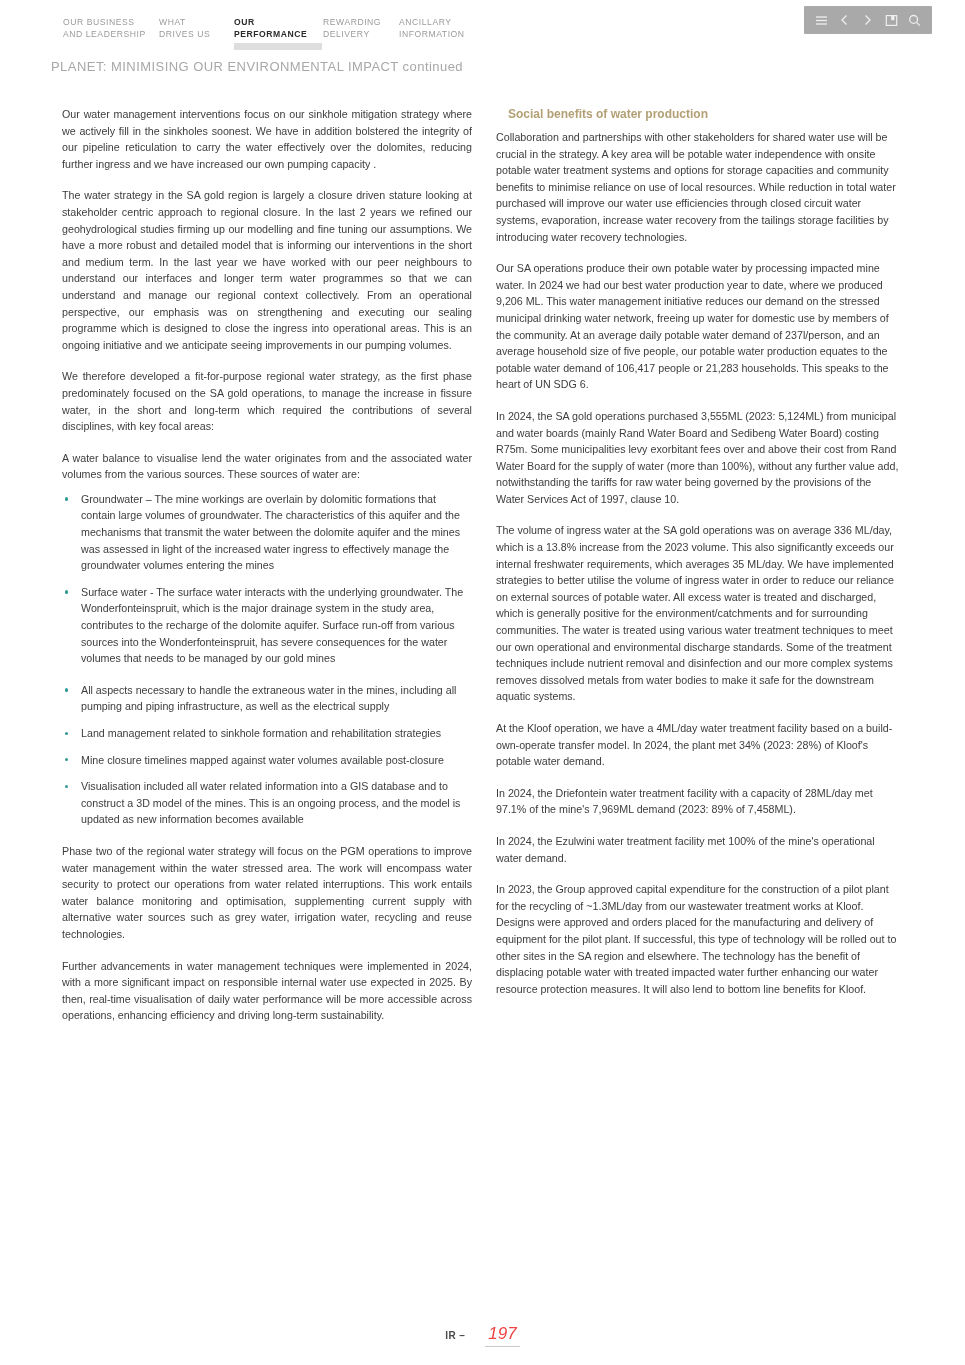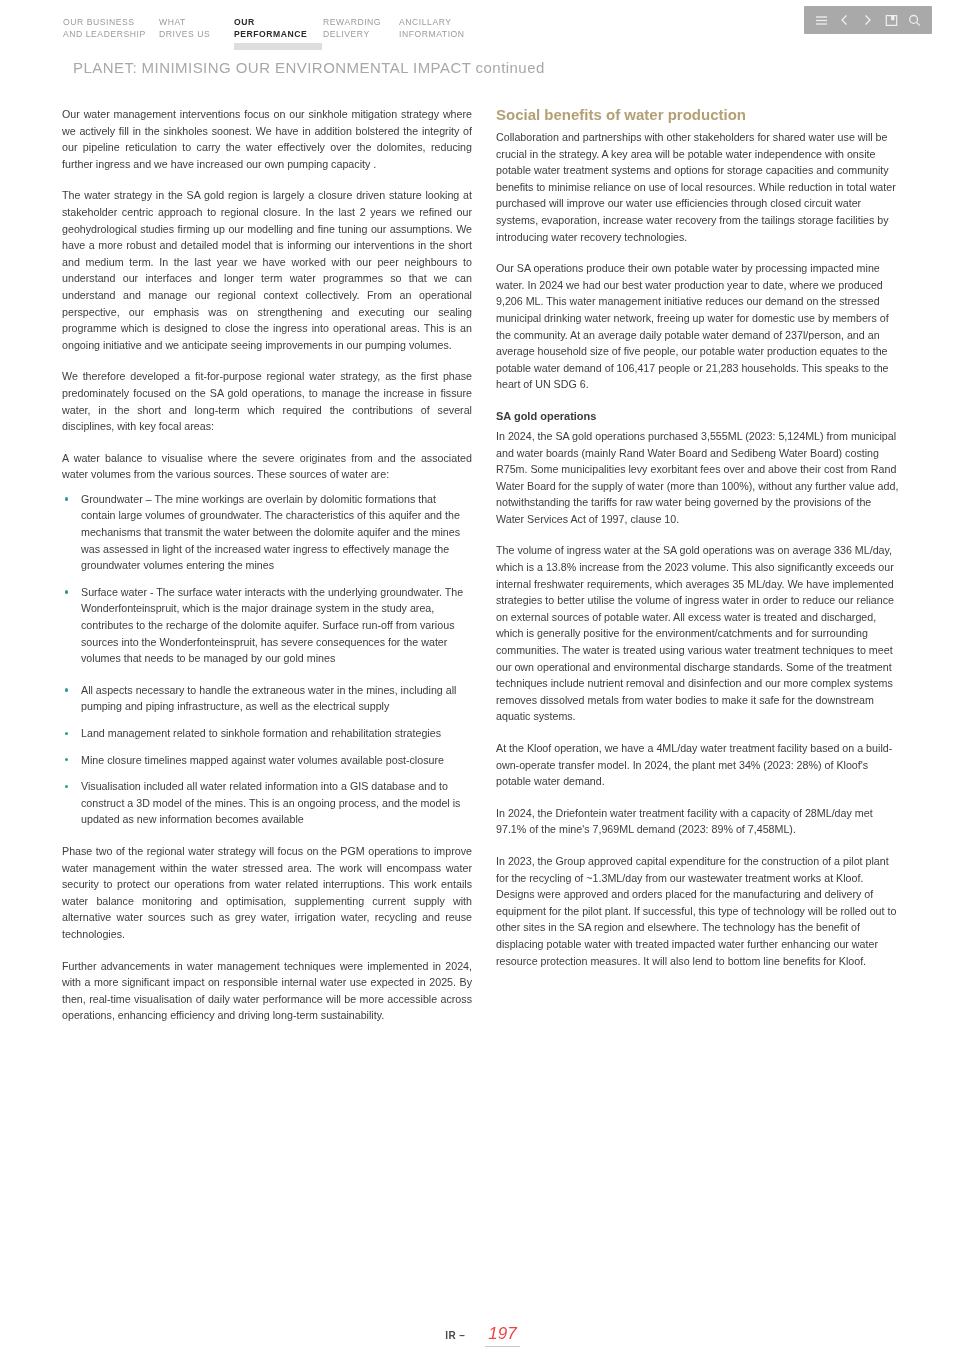--- a/index.html
+++ b/index.html
@@ -77,22 +77,22 @@
     bottom: 0;
     width: 88px;
     height: 7px;
     background: #dedede;
   }
 
   
   #running-head {
     position: absolute;
     top: 59px;
-    left: 65px;
-    font-size: 15px;
+    left: 43px;
+    font-size: 13px;
     letter-spacing: 0.45px;
     color: #a8a8a8;
     white-space: nowrap;
     padding-left: 8px;
   }
 
   
   #page-body {
     position: absolute;
     top: 106px;
@@ -112,25 +112,25 @@
     line-height: 16.6px;
     color: #3d3d3d;
     margin: 0 0 15px 0;
   }
   #col-left p.body { text-align: justify; }
   #col-right p.body { text-align: left; }
 
   p.tight { margin-bottom: 8px; }
 
   h2.section-head {
-    font-size: 15px;
+    font-size: 12px;
     line-height: 17px;
     font-weight: bold;
     color: #b3a075;
-    margin: 0 0 6px 0;
+    margin: 0 0 6px 12px;
   }
   h3.sub-head {
     font-size: 11px;
     line-height: 16px;
     font-weight: bold;
     color: #3a3a3a;
     margin: 0 0 4px 0;
   }
 
   ul.bullets {
@@ -230,21 +230,21 @@
 </nav>
 
 <div id="running-head">PLANET: MINIMISING OUR ENVIRONMENTAL IMPACT continued</div>
 
 <div id="page-body">
 
   <div class="col" id="col-left">
     <p class="body">Our water management interventions focus on our sinkhole mitigation strategy where we actively fill in the sinkholes soonest. We have in addition bolstered the integrity of our pipeline reticulation to carry the water effectively over the dolomites, reducing further ingress and we have increased our own pumping capacity .</p>
     <p class="body">The water strategy in the SA gold region is largely a closure driven stature looking at stakeholder centric approach to regional closure. In the last 2 years we refined our geohydrological studies firming up our modelling and fine tuning our assumptions. We have a more robust and detailed model that is informing our interventions in the short and medium term. In the last year we have worked with our peer neighbours to understand our interfaces and longer term water programmes so that we can understand and manage our regional context collectively. From an operational perspective, our emphasis was on strengthening and executing our sealing programme which is designed to close the ingress into operational areas. This is an ongoing initiative and we anticipate seeing improvements in our pumping volumes.</p>
     <p class="body">We therefore developed a fit-for-purpose regional water strategy, as the first phase predominately focused on the SA gold operations, to manage the increase in fissure water, in the short and long-term which required the contributions of several disciplines, with key focal areas:</p>
-    <p class="body tight">A water balance to visualise where the severe originates from and the associated water volumes from the various sources. These sources of water are:</p>
+    <p class="body tight">A water balance to visualise lend the water originates from and the associated water volumes from the various sources. These sources of water are:</p>
 
     <ul class="bullets">
       <li class="body">Groundwater  – The mine workings are overlain by dolomitic formations that contain large volumes of groundwater. The characteristics of this aquifer and the mechanisms that transmit the water between the dolomite aquifer and the mines was assessed in light of the increased water ingress to effectively manage the groundwater volumes entering the mines</li>
       <li class="body">Surface water - The surface water interacts with the underlying groundwater. The Wonderfonteinspruit, which is the major drainage system in the study area, contributes to the recharge of the dolomite aquifer. Surface run-off from various sources into the Wonderfonteinspruit, has severe consequences for the water volumes that needs to be managed by our gold mines</li>
     </ul>
 
 
     <ul class="bullets">
       <li class="body">All aspects necessary to handle the extraneous water in the mines, including all pumping and piping infrastructure, as well as the electrical supply</li>
       <li class="body">Land management related to sinkhole formation and rehabilitation strategies</li>
@@ -253,25 +253,25 @@
     </ul>
 
     <p class="body" style="margin-top:15px">Phase two of the regional water strategy will focus on the PGM operations to improve water management within the water stressed area. The work will encompass water security to protect our operations from water related interruptions. This work entails water balance monitoring and optimisation, supplementing current supply with alternative water sources such as grey water, irrigation water, recycling and reuse technologies.</p>
     <p class="body">Further advancements in water management techniques were implemented in 2024, with a more significant impact on responsible internal water use expected in 2025. By then, real-time visualisation of daily water performance will be more accessible across operations, enhancing efficiency and driving long-term sustainability.</p>
   </div>
 
   <div class="col" id="col-right">
     <h2 class="section-head">Social benefits of water production</h2>
     <p class="body">Collaboration and partnerships with other stakeholders for shared water use will be crucial in the strategy. A key area will be potable water independence with onsite potable water treatment systems and options for storage capacities and community benefits to minimise reliance on use of local resources. While reduction in total water purchased will improve our water use efficiencies through closed circuit water systems, evaporation, increase water recovery from the tailings storage facilities by introducing water recovery technologies.</p>
     <p class="body">Our SA operations produce their own potable water by processing impacted mine water. In 2024 we had our best water production year to date, where we produced 9,206 ML. This water management initiative reduces our demand on the stressed municipal drinking water network, freeing up water for domestic use by members of the community. At an average daily potable water demand of 237l/person, and an average household size of five people, our potable water production equates to the potable water demand of 106,417 people or 21,283 households. This speaks to the heart of UN SDG 6.</p>
-    <h3 class="sub-head">SA gold operations</h3>
     <p class="body">In 2024, the SA gold operations purchased 3,555ML (2023: 5,124ML) from municipal and water boards (mainly Rand Water Board and Sedibeng Water Board) costing R75m. Some municipalities levy exorbitant fees over and above their cost from Rand Water Board for the supply of water (more than 100%), without any further value add, notwithstanding the tariffs for raw water being governed by the provisions of the Water Services Act of 1997, clause 10.</p>
     <p class="body">The volume of ingress water at the SA gold operations was on average 336 ML/day, which is a 13.8% increase from the 2023 volume. This also significantly exceeds our internal freshwater requirements, which averages 35 ML/day. We have implemented strategies to better utilise the volume of ingress water in order to reduce our reliance on external sources of potable water. All excess water is treated and discharged, which is generally positive for the environment/catchments and for surrounding communities. The water is treated using various water treatment techniques to meet our own operational and environmental discharge standards. Some of the treatment techniques include nutrient removal and disinfection and our more complex systems removes dissolved metals from water bodies to make it safe for the downstream aquatic systems.</p>
     <p class="body">At the Kloof operation, we have a 4ML/day water treatment facility based on a build-own-operate transfer model. In 2024, the plant met 34% (2023: 28%) of Kloof's potable water demand.</p>
     <p class="body">In 2024, the Driefontein water treatment facility with a capacity of 28ML/day met 97.1% of the mine's 7,969ML demand (2023: 89% of 7,458ML).</p>
+    <p class="body">In 2024, the Ezulwini water treatment facility met 100% of the mine's operational water demand.</p>
     <p class="body">In 2023, the Group approved capital expenditure for the construction of a pilot plant for the recycling of ~1.3ML/day from our wastewater treatment works at Kloof. Designs were approved and orders placed for the manufacturing and delivery of equipment for the pilot plant. If successful, this type of technology will be rolled out to other sites in the SA region and elsewhere. The technology has the benefit of displacing potable water with treated impacted water further enhancing our water resource protection measures. It will also lend to bottom line benefits for Kloof.</p>
   </div>
 </div>
 
 <div id="page-footer">
   <span id="footer-label">IR –</span>
   <span id="footer-page">197</span>
 </div>
 
 </body></html>

